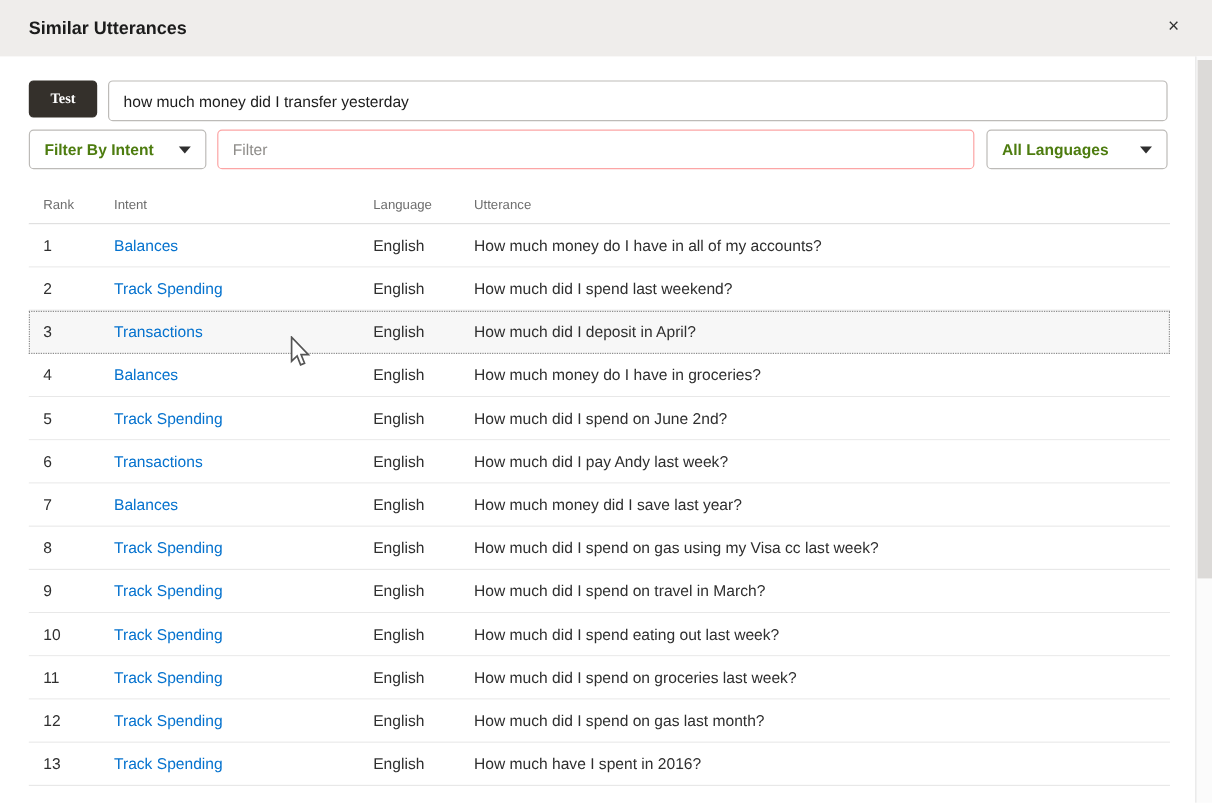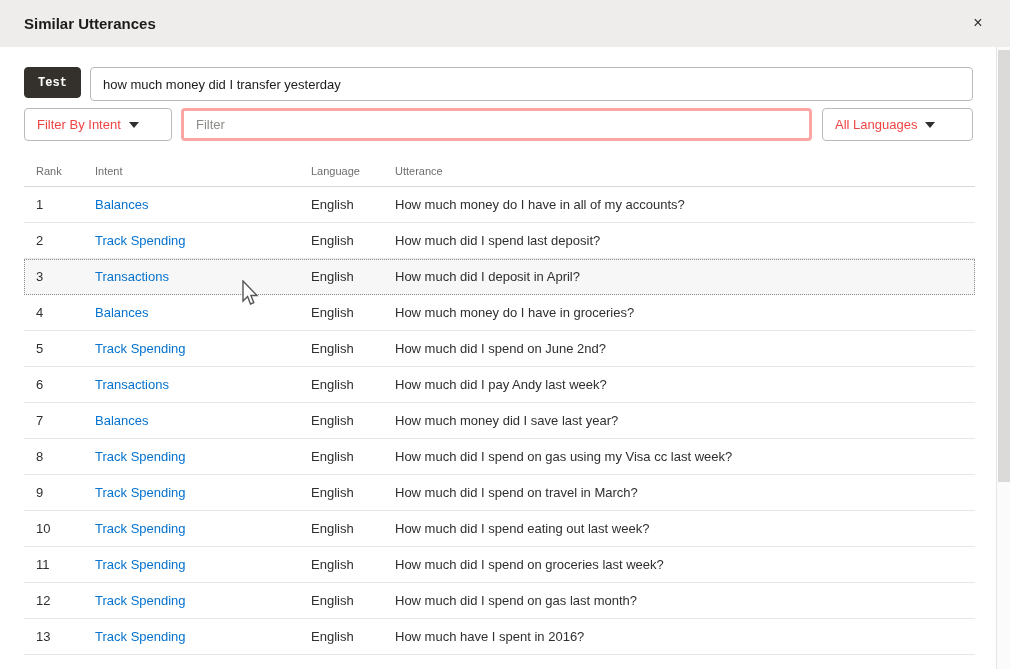--- a/index.html
+++ b/index.html
@@ -28,51 +28,51 @@
     font-family: "Liberation Sans", sans-serif;
   }
 
   
   .test-btn {
     position: absolute; left: 24px; top: 67px;
     width: 57px; height: 31px;
     background: #34302b; color: #ffffff;
     border: 1px solid #34302b; border-radius: 4px;
     font-size: 12px; font-weight: bold;
-    font-family: Liberation Mono, monospace;
+    font-family: Liberation Serif, serif;
   }
   .test-input {
     position: absolute; left: 90px; top: 67px;
     width: 883px; height: 31px;
     border: 1px solid #bdbbb8; border-radius: 4px;
     padding: 16px 12px; font-size: 13px; color: #1c1c1c;
     font-family: "Liberation Sans", sans-serif;
     outline: none; background: #fff;
   }
 
   
   .dropdown {
     position: absolute; top: 108px; height: 33px;
     border: 1px solid #bdbbb8; border-radius: 4px;
     background: #fff;
-    display: flex; align-items: center; 
-    padding: 0 12px; font-size: 13px; color: #ef4444;
+    display: flex; align-items: center; justify-content: space-between;
+    padding: 0 12px; font-size: 13px; color: #4d7c0f; font-weight: bold;
   }
   .dd-intent { left: 24px; width: 148px; }
   .dd-lang   { left: 822px; width: 151px; }
   .caret {
     width: 0; height: 0; margin-left: 8px;
     border-left: 5px solid transparent;
     border-right: 5px solid transparent;
     border-top: 6px solid #2f2f2f;
   }
   .filter-input {
     position: absolute; left: 181px; top: 108px;
     width: 631px; height: 33px;
-    border: 3px solid #fca5a5; border-radius: 4px;
+    border: 1px solid #fca5a5; border-radius: 4px;
     padding: 0 12px; font-size: 13px; color: #1c1c1c;
     font-family: "Liberation Sans", sans-serif;
     outline: none; background: #fff;
   }
   .filter-input::placeholder { color: #8e8c89; opacity: 1; }
 
   
   .table {
     position: absolute; left: 24px; top: 157px; width: 951px;
   }
@@ -147,21 +147,21 @@
       <div class="trow">
     <span class="col-rank cell-rank">1</span>
     <span class="col-intent cell-intent">Balances</span>
     <span class="col-language cell-language">English</span>
     <span class="col-utterance cell-utterance">How much money do I have in all of my accounts?</span>
   </div>
       <div class="trow">
     <span class="col-rank cell-rank">2</span>
     <span class="col-intent cell-intent">Track Spending</span>
     <span class="col-language cell-language">English</span>
-    <span class="col-utterance cell-utterance">How much did I spend last deposit?</span>
+    <span class="col-utterance cell-utterance">How much did I spend last weekend?</span>
   </div>
       <div class="trow highlight">
     <span class="col-rank cell-rank">3</span>
     <span class="col-intent cell-intent">Transactions</span>
     <span class="col-language cell-language">English</span>
     <span class="col-utterance cell-utterance">How much did I deposit in April?</span>
   </div>
       <div class="trow">
     <span class="col-rank cell-rank">4</span>
     <span class="col-intent cell-intent">Balances</span>

